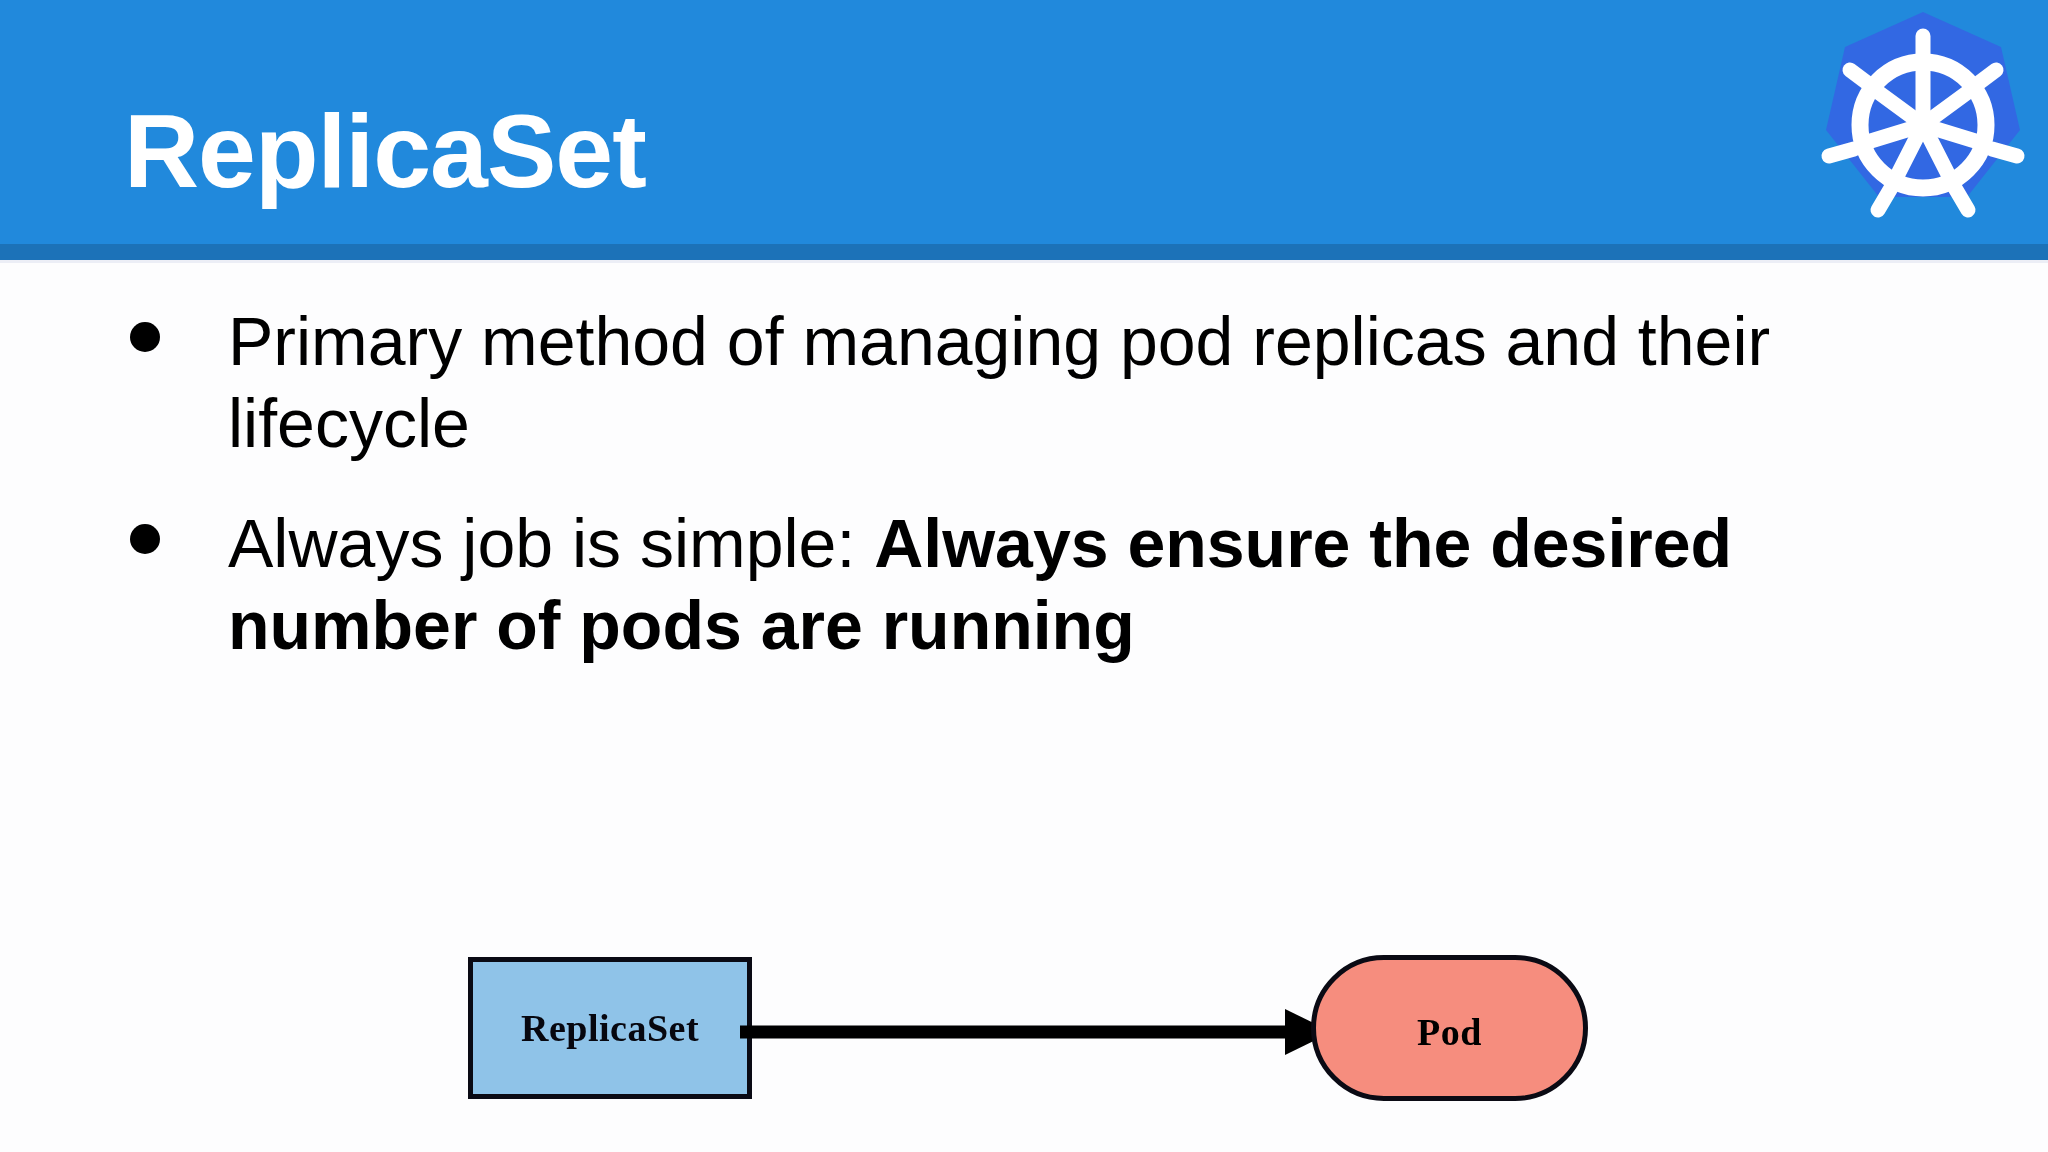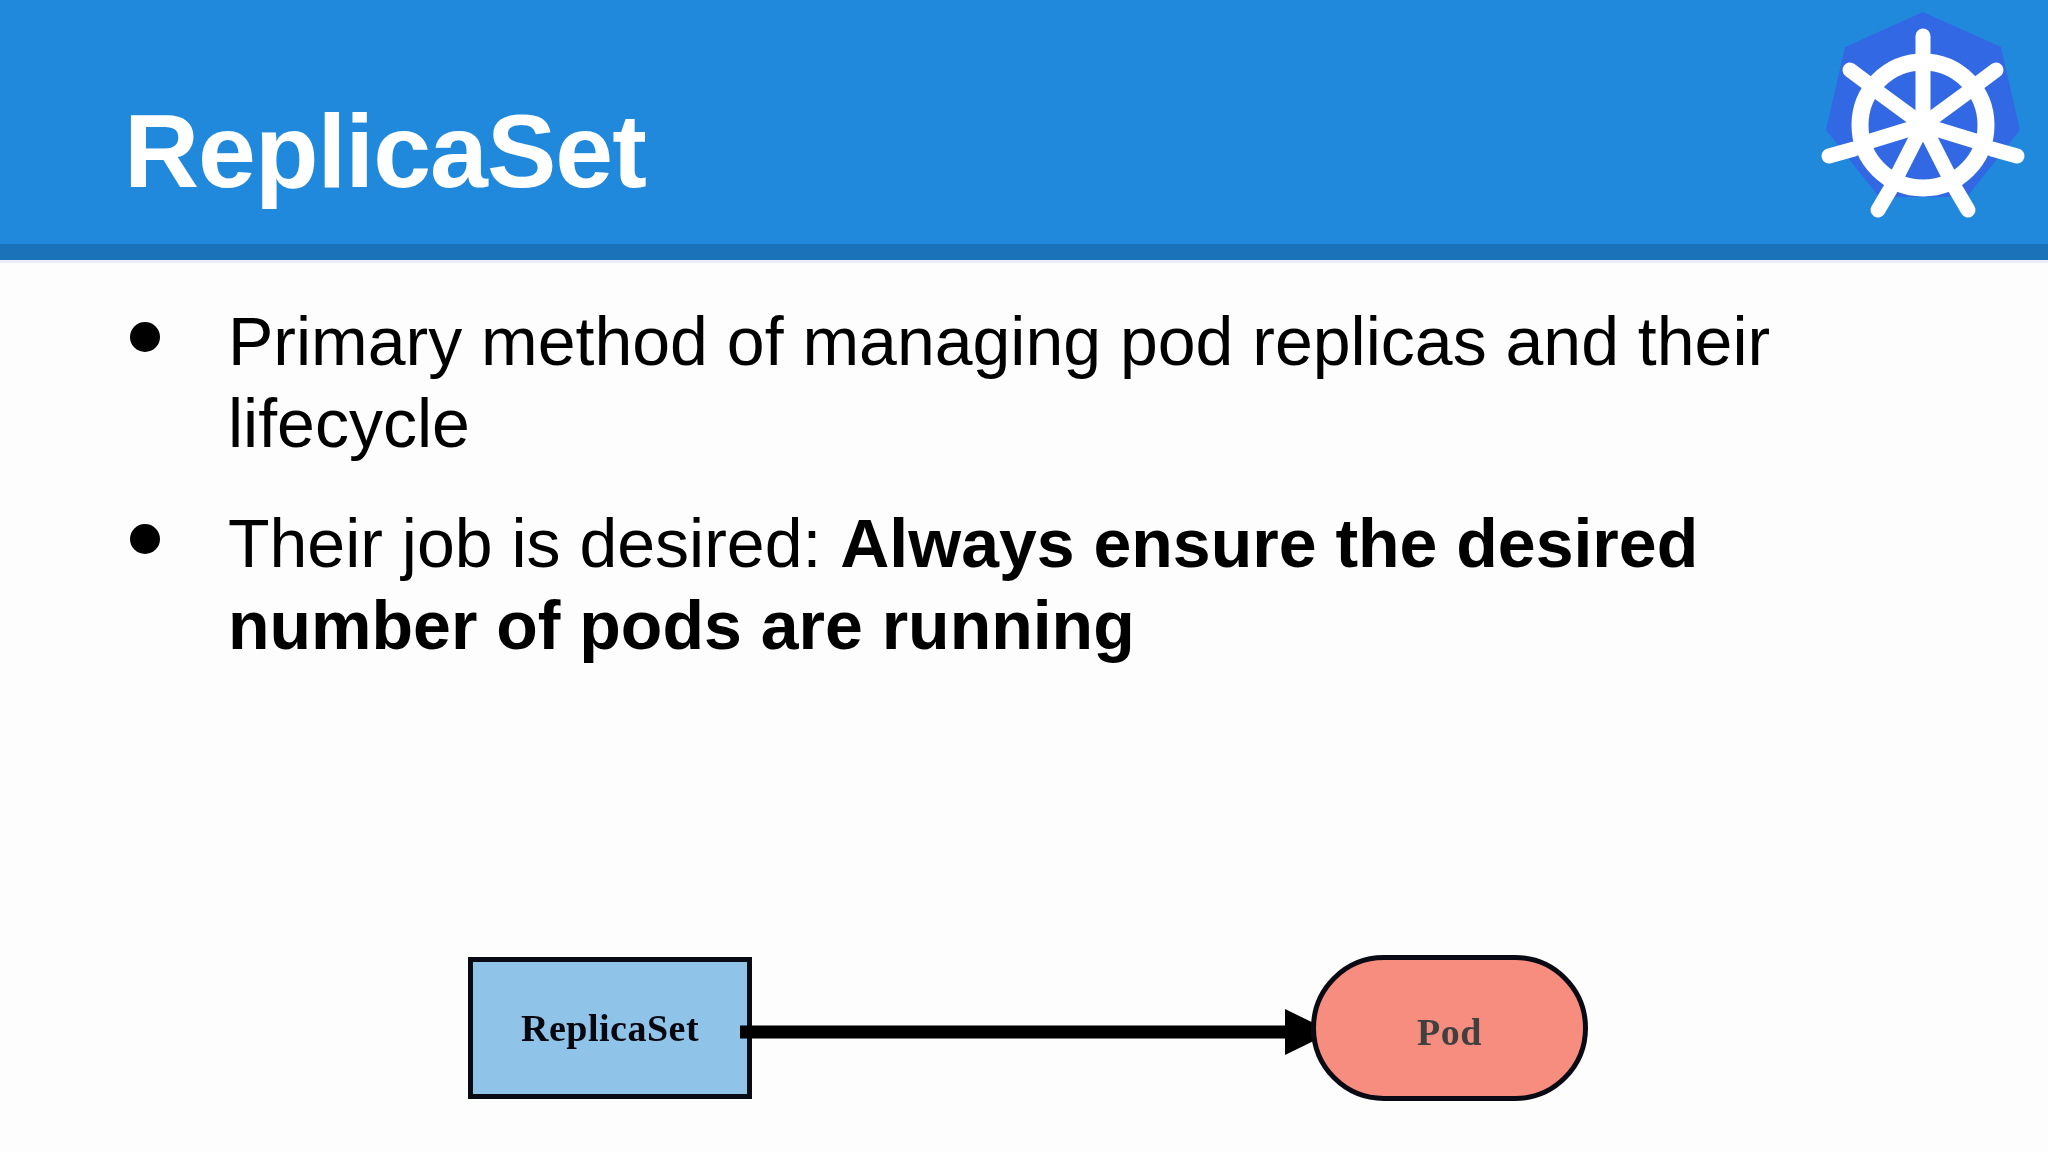--- a/index.html
+++ b/index.html
@@ -145,21 +145,21 @@
     border-radius: 75px;
     box-sizing: border-box;
     display: flex;
     align-items: center;
     justify-content: center;
   }
   #pod-label {
     font-family: "Liberation Serif", serif;
     font-weight: bold;
     font-size: 38px;
-    color: #404040;
+    color: #000000;
     letter-spacing: 0.5px;
     margin-top: 8px;
   }
   #edge-arrow {
     position: absolute;
     left: 740px;
     top: 62px;
     width: 590px;
     height: 80px;
   }
@@ -211,21 +211,21 @@
   <div id="bullet-list">
 
     <div class="bullet-row">
       <span class="bullet-marker"></span>
       <span class="bullet-text"><span>Primary method of managing pod replicas and their lifecycle</span><b></b></span>
     </div>
 
 
     <div class="bullet-row">
       <span class="bullet-marker"></span>
-      <span class="bullet-text"><span>Their job is desired: </span><b>Always ensure the desired number of pods are running</b></span>
+      <span class="bullet-text"><span>Always job is simple: </span><b>Always ensure the desired number of pods are running</b></span>
     </div>
 
   </div>
 
   <div id="diagram">
 
     <div id="replicaset-node">
       <span id="replicaset-label">ReplicaSet</span>
     </div>
 

